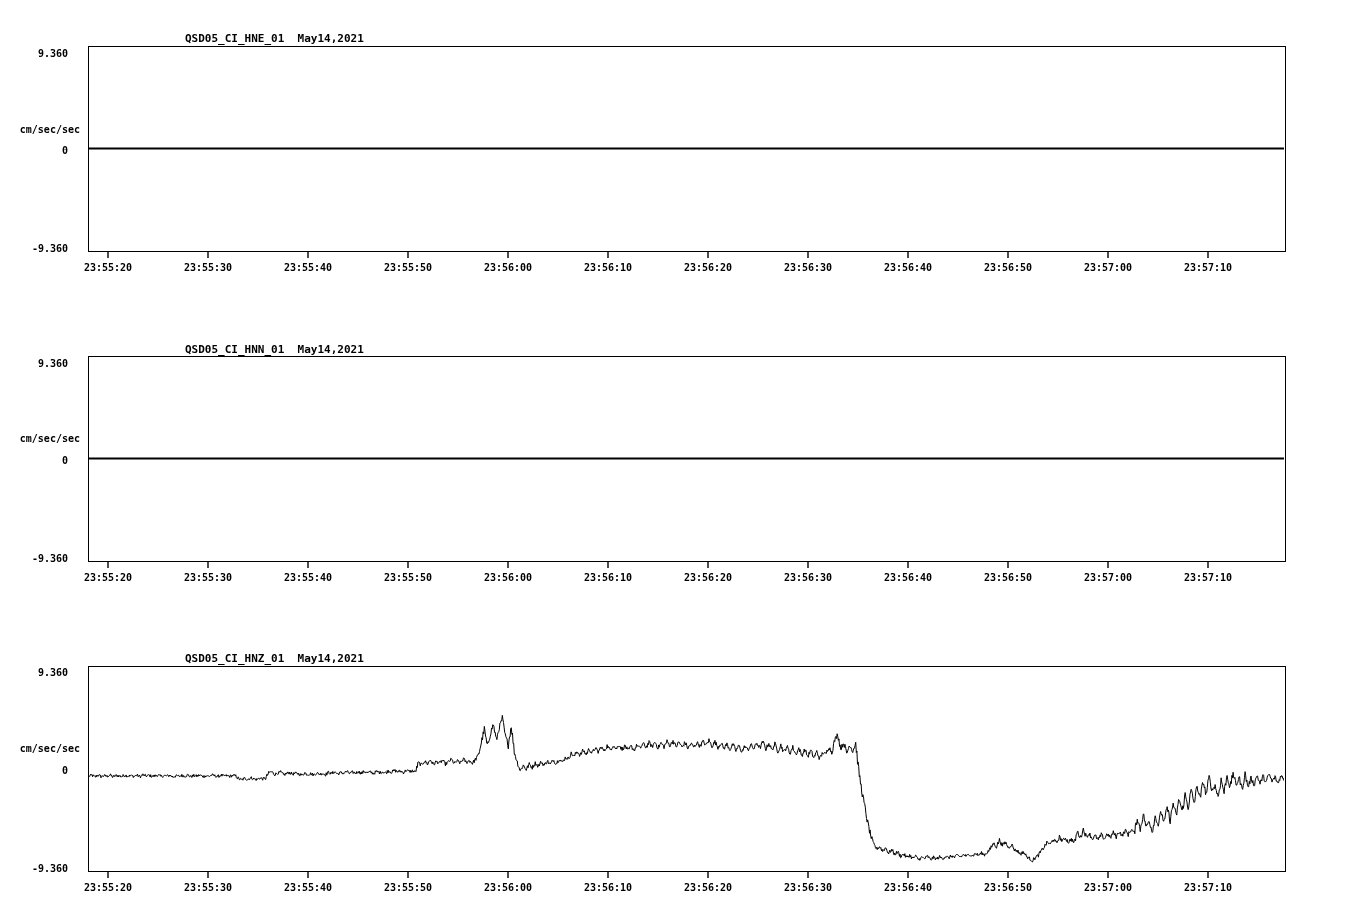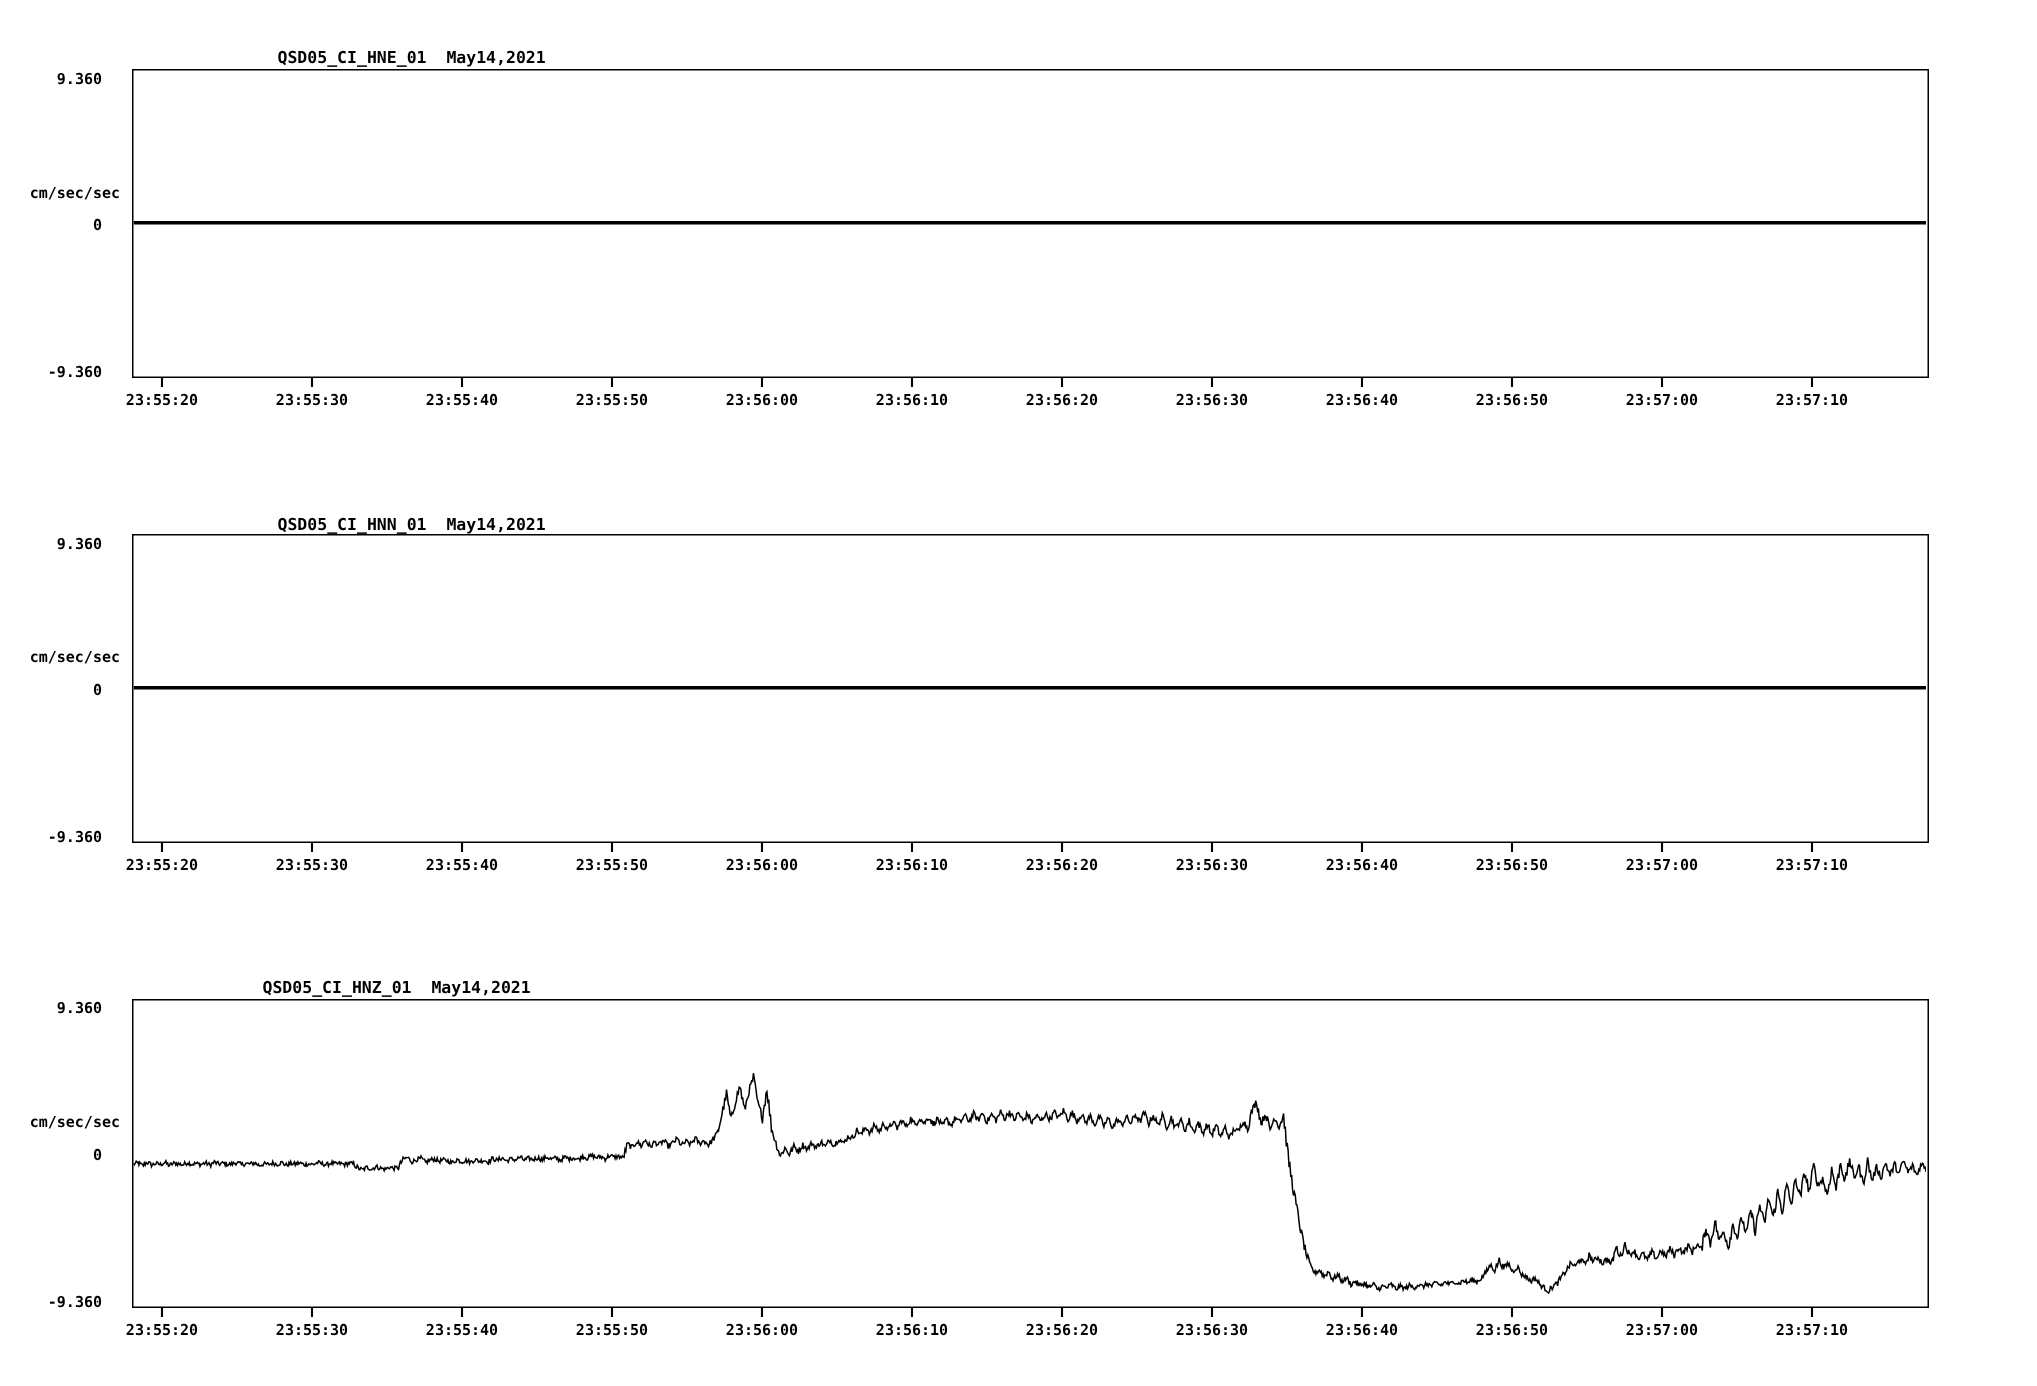--- a/index.html
+++ b/index.html
@@ -93,21 +93,21 @@
     <div class="xtick" style="left:558px;top:267px;width:100px;">23:56:10</div>
     <div class="xtick" style="left:658px;top:267px;width:100px;">23:56:20</div>
     <div class="xtick" style="left:758px;top:267px;width:100px;">23:56:30</div>
     <div class="xtick" style="left:858px;top:267px;width:100px;">23:56:40</div>
     <div class="xtick" style="left:958px;top:267px;width:100px;">23:56:50</div>
     <div class="xtick" style="left:1058px;top:267px;width:100px;">23:57:00</div>
     <div class="xtick" style="left:1158px;top:267px;width:100px;">23:57:10</div>
   </div>
 
   <div class="panel" style="top:610px;height:314px;">
-    <div class="plot-title" style="left:175px;top:42px;">QSD05_CI_HNZ_01  May14,2021</div>
+    <div class="plot-title" style="left:185px;top:42px;">QSD05_CI_HNZ_01  May14,2021</div>
     <div class="ylabel" style="left:0px;top:133px;width:80px;">cm/sec/sec</div>
     <div class="ytick" style="left:0px;top:57px;width:68px;">9.360</div>
     <div class="ytick" style="left:0px;top:155px;width:68px;">0</div>
     <div class="ytick" style="left:0px;top:253px;width:68px;">-9.360</div>
     <div class="frame" style="left:88px;top:56px;width:1198px;height:206px;">
       <svg id="hnz-svg" width="1195" height="203" viewBox="0 0 1195 203" preserveAspectRatio="none">
         <path id="hnz-path" class="trace" d="M0.00 108.63 L0.60 109.50 L1.20 108.35 L1.80 107.10 L2.40 107.86 L2.99 107.65 L3.59 109.69 L4.19 107.74 L4.79 108.71 L5.39 108.71 L5.99 109.35 L6.59 110.25 L7.19 108.21 L7.79 109.80 L8.39 107.99 L8.98 108.66 L9.58 109.11 L10.18 107.59 L10.78 107.68 L11.38 108.14 L11.98 110.80 L12.58 109.53 L13.18 108.55 L13.78 109.45 L14.38 109.52 L14.97 109.04 L15.57 107.57 L16.17 107.84 L16.77 109.28 L17.37 109.38 L17.97 108.32 L18.57 110.06 L19.17 109.85 L19.77 109.09 L20.37 108.65 L20.96 107.99 L21.56 106.84 L22.16 108.89 L22.76 108.34 L23.36 110.47 L23.96 110.16 L24.56 108.47 L25.16 108.34 L25.76 109.66 L26.36 108.63 L26.95 107.46 L27.55 107.96 L28.15 109.72 L28.75 108.45 L29.35 109.95 L29.95 108.32 L30.55 109.30 L31.15 108.55 L31.75 109.98 L32.35 109.74 L32.94 109.84 L33.54 109.48 L34.14 107.51 L34.74 108.83 L35.34 109.82 L35.94 108.76 L36.54 109.34 L37.14 107.93 L37.74 110.16 L38.34 109.52 L38.93 109.71 L39.53 109.24 L40.13 109.72 L40.73 107.97 L41.33 108.80 L41.93 108.55 L42.53 107.78 L43.13 108.59 L43.73 108.47 L44.33 110.57 L44.92 109.14 L45.52 109.25 L46.12 108.84 L46.72 108.16 L47.32 109.07 L47.92 108.26 L48.52 107.09 L49.12 109.78 L49.72 109.07 L50.32 108.15 L50.91 109.38 L51.51 110.95 L52.11 108.50 L52.71 108.08 L53.31 108.51 L53.91 106.84 L54.51 107.47 L55.11 108.98 L55.71 107.66 L56.31 107.29 L56.90 109.11 L57.50 109.86 L58.10 108.63 L58.70 108.20 L59.30 107.52 L59.90 108.23 L60.50 108.04 L61.10 110.02 L61.70 107.67 L62.30 110.36 L62.89 110.04 L63.49 109.35 L64.09 108.27 L64.69 109.59 L65.29 107.94 L65.89 109.66 L66.49 107.80 L67.09 108.80 L67.69 108.56 L68.29 109.64 L68.88 108.57 L69.48 107.65 L70.08 107.58 L70.68 107.99 L71.28 107.65 L71.88 109.25 L72.48 108.28 L73.08 109.75 L73.68 110.47 L74.28 109.56 L74.87 108.58 L75.47 108.33 L76.07 108.30 L76.67 108.43 L77.27 109.04 L77.87 108.63 L78.47 107.67 L79.07 108.20 L79.67 109.67 L80.27 108.19 L80.86 109.15 L81.46 108.00 L82.06 109.10 L82.66 109.84 L83.26 109.01 L83.86 110.40 L84.46 110.12 L85.06 110.30 L85.66 109.82 L86.26 110.25 L86.85 108.75 L87.45 107.63 L88.05 108.48 L88.65 109.08 L89.25 108.29 L89.85 108.42 L90.45 109.67 L91.05 109.03 L91.65 108.85 L92.25 109.70 L92.84 107.31 L93.44 109.02 L94.04 110.13 L94.64 108.51 L95.24 109.28 L95.84 110.31 L96.44 109.99 L97.04 109.81 L97.64 109.58 L98.24 107.40 L98.83 107.33 L99.43 107.70 L100.03 109.17 L100.63 109.96 L101.23 109.49 L101.83 108.45 L102.43 110.09 L103.03 110.54 L103.63 107.92 L104.23 109.31 L104.82 107.28 L105.42 109.52 L106.02 109.54 L106.62 108.68 L107.22 107.66 L107.82 109.82 L108.42 108.23 L109.02 109.32 L109.62 107.62 L110.22 109.03 L110.81 108.15 L111.41 107.78 L112.01 108.66 L112.61 108.40 L113.21 108.70 L113.81 110.19 L114.41 110.45 L115.01 108.48 L115.61 110.50 L116.21 110.08 L116.80 108.89 L117.40 109.07 L118.00 109.43 L118.60 108.57 L119.20 108.86 L119.80 109.07 L120.40 109.53 L121.00 108.99 L121.60 108.73 L122.20 107.99 L122.79 108.56 L123.39 106.89 L123.99 107.07 L124.59 108.19 L125.19 108.99 L125.79 107.75 L126.39 109.67 L126.99 110.46 L127.59 109.55 L128.19 109.69 L128.78 108.17 L129.38 107.79 L129.98 110.46 L130.58 109.01 L131.18 108.86 L131.78 109.20 L132.38 107.21 L132.98 109.18 L133.58 107.39 L134.18 108.27 L134.77 107.70 L135.37 108.20 L135.97 109.01 L136.57 108.35 L137.17 107.62 L137.77 109.22 L138.37 107.96 L138.97 108.63 L139.57 108.68 L140.17 109.00 L140.76 110.54 L141.36 107.91 L141.96 108.23 L142.56 110.20 L143.16 108.15 L143.76 109.06 L144.36 107.63 L144.96 108.03 L145.56 107.52 L146.16 108.89 L146.75 107.73 L147.35 110.68 L147.95 111.50 L148.55 111.69 L149.15 109.82 L149.75 110.89 L150.35 112.72 L150.95 112.77 L151.55 111.36 L152.15 111.83 L152.74 112.26 L153.34 111.91 L153.94 113.20 L154.54 110.86 L155.14 110.55 L155.74 110.45 L156.34 112.31 L156.94 112.74 L157.54 113.17 L158.14 112.90 L158.73 112.84 L159.33 112.09 L159.93 111.71 L160.53 112.77 L161.13 111.60 L161.73 110.34 L162.33 109.70 L162.93 112.10 L163.53 112.76 L164.13 112.34 L164.72 110.98 L165.32 111.96 L165.92 111.70 L166.52 112.05 L167.12 113.54 L167.72 111.58 L168.32 112.46 L168.92 111.51 L169.52 111.26 L170.12 111.92 L170.71 112.18 L171.31 110.96 L171.91 111.23 L172.51 110.74 L173.11 111.97 L173.71 113.24 L174.31 110.35 L174.91 110.79 L175.51 110.65 L176.11 112.16 L176.70 112.57 L177.30 109.44 L177.90 107.23 L178.50 108.41 L179.10 107.04 L179.70 104.41 L180.30 105.09 L180.90 105.47 L181.50 104.62 L182.10 104.88 L182.69 104.74 L183.29 104.59 L183.89 105.07 L184.49 107.13 L185.09 107.76 L185.69 108.88 L186.29 108.24 L186.89 105.79 L187.49 106.64 L188.09 106.88 L188.68 107.51 L189.28 107.07 L189.88 104.34 L190.48 104.71 L191.08 105.19 L191.68 103.62 L192.28 104.81 L192.88 105.60 L193.48 105.75 L194.08 105.76 L194.67 107.53 L195.27 107.14 L195.87 108.53 L196.47 106.09 L197.07 107.17 L197.67 105.89 L198.27 106.24 L198.87 104.88 L199.47 106.03 L200.07 107.15 L200.66 105.08 L201.26 107.13 L201.86 107.33 L202.46 104.97 L203.06 107.14 L203.66 107.30 L204.26 108.29 L204.86 105.53 L205.46 106.80 L206.06 106.06 L206.65 104.87 L207.25 105.56 L207.85 105.73 L208.45 107.01 L209.05 107.60 L209.65 106.22 L210.25 108.56 L210.85 108.91 L211.45 106.64 L212.05 108.23 L212.64 106.98 L213.24 107.23 L213.84 108.08 L214.44 107.99 L215.04 107.74 L215.64 105.55 L216.24 105.94 L216.84 105.97 L217.44 108.16 L218.04 107.85 L218.63 108.17 L219.23 108.51 L219.83 108.10 L220.43 108.17 L221.03 107.49 L221.63 105.66 L222.23 108.12 L222.83 107.19 L223.43 106.09 L224.03 108.93 L224.62 107.13 L225.22 106.86 L225.82 107.38 L226.42 108.32 L227.02 107.58 L227.62 106.97 L228.22 105.67 L228.82 105.52 L229.42 106.24 L230.02 107.78 L230.61 107.19 L231.21 107.79 L231.81 106.08 L232.41 108.15 L233.01 107.29 L233.61 107.06 L234.21 107.06 L234.81 107.16 L235.41 107.36 L236.01 108.64 L236.60 109.12 L237.20 105.76 L237.80 108.08 L238.40 106.13 L239.00 104.27 L239.60 104.34 L240.20 106.55 L240.80 107.23 L241.40 107.00 L241.99 105.10 L242.59 105.77 L243.19 106.80 L243.79 104.40 L244.39 106.19 L244.99 106.49 L245.59 105.23 L246.19 104.69 L246.79 105.66 L247.39 106.22 L247.98 106.58 L248.58 106.47 L249.18 106.55 L249.78 107.85 L250.38 105.95 L250.98 104.71 L251.58 104.87 L252.18 104.67 L252.78 106.28 L253.38 106.07 L253.97 107.18 L254.57 106.13 L255.17 106.52 L255.77 105.67 L256.37 104.24 L256.97 104.93 L257.57 104.85 L258.17 103.87 L258.77 103.79 L259.37 105.75 L259.96 106.47 L260.56 106.70 L261.16 105.23 L261.76 105.79 L262.36 104.41 L262.96 104.01 L263.56 103.81 L264.16 106.48 L264.76 105.25 L265.36 105.08 L265.95 106.50 L266.55 106.15 L267.15 106.93 L267.75 104.48 L268.35 105.97 L268.95 106.35 L269.55 105.88 L270.15 104.01 L270.75 106.41 L271.35 107.22 L271.94 105.17 L272.54 106.94 L273.14 104.57 L273.74 106.43 L274.34 103.59 L274.94 105.11 L275.54 105.20 L276.14 104.85 L276.74 105.86 L277.34 105.57 L277.93 104.84 L278.53 105.91 L279.13 104.95 L279.73 105.00 L280.33 104.73 L280.93 103.87 L281.53 104.14 L282.13 105.85 L282.73 104.82 L283.33 107.15 L283.92 105.87 L284.52 107.28 L285.12 106.29 L285.72 107.25 L286.32 103.80 L286.92 104.89 L287.52 103.63 L288.12 103.79 L288.72 105.10 L289.32 104.45 L289.91 105.16 L290.51 106.99 L291.11 104.14 L291.71 106.29 L292.31 106.57 L292.91 105.29 L293.51 105.11 L294.11 106.23 L294.71 105.68 L295.31 105.63 L295.90 105.57 L296.50 105.06 L297.10 105.46 L297.70 106.80 L298.30 103.46 L298.90 105.80 L299.50 103.36 L300.10 105.47 L300.70 104.72 L301.30 105.09 L301.89 106.24 L302.49 106.36 L303.09 105.40 L303.69 102.95 L304.29 103.87 L304.89 102.55 L305.49 103.70 L306.09 102.54 L306.69 105.29 L307.29 103.37 L307.88 104.66 L308.48 104.93 L309.08 105.19 L309.68 103.64 L310.28 103.17 L310.88 104.78 L311.48 103.79 L312.08 105.34 L312.68 104.22 L313.28 104.90 L313.87 104.98 L314.47 107.00 L315.07 105.57 L315.67 105.17 L316.27 102.94 L316.87 104.59 L317.47 104.22 L318.07 103.29 L318.67 102.82 L319.27 102.98 L319.86 103.86 L320.46 103.55 L321.06 105.43 L321.66 103.37 L322.26 105.29 L322.86 103.54 L323.46 103.01 L324.06 105.22 L324.66 104.11 L325.26 104.79 L325.85 103.57 L326.45 104.35 L327.05 104.64 L327.65 99.20 L328.25 100.51 L328.85 95.19 L329.45 94.95 L330.05 94.83 L330.65 95.77 L331.25 98.85 L331.84 96.33 L332.44 96.25 L333.04 96.32 L333.64 97.33 L334.24 96.98 L334.84 96.15 L335.44 95.01 L336.04 95.06 L336.64 93.69 L337.24 96.26 L337.83 95.58 L338.43 98.03 L339.03 96.99 L339.63 94.79 L340.23 94.09 L340.83 93.97 L341.43 93.08 L342.03 94.17 L342.63 95.73 L343.23 96.77 L343.82 94.91 L344.42 96.88 L345.02 97.68 L345.62 97.81 L346.22 95.10 L346.82 93.89 L347.42 94.45 L348.02 94.12 L348.62 96.79 L349.22 96.18 L349.81 95.93 L350.41 94.53 L351.01 94.29 L351.61 93.99 L352.21 95.71 L352.81 93.35 L353.41 93.49 L354.01 94.20 L354.61 93.00 L355.21 93.85 L355.80 94.77 L356.40 98.80 L357.00 95.18 L357.60 97.56 L358.20 95.32 L358.80 94.47 L359.40 93.64 L360.00 93.90 L360.60 94.42 L361.20 94.10 L361.79 91.19 L362.39 91.74 L362.99 92.32 L363.59 93.12 L364.19 96.07 L364.79 96.37 L365.39 95.91 L365.99 94.47 L366.59 95.09 L367.19 95.37 L367.78 94.70 L368.38 92.59 L368.98 93.00 L369.58 93.99 L370.18 95.14 L370.78 96.78 L371.38 94.15 L371.98 94.66 L372.58 94.49 L373.18 93.50 L373.77 94.07 L374.37 91.07 L374.97 90.92 L375.57 91.65 L376.17 94.96 L376.77 93.70 L377.37 94.70 L377.97 96.57 L378.57 95.43 L379.17 93.96 L379.76 93.45 L380.36 93.65 L380.96 95.43 L381.56 94.45 L382.16 95.34 L382.76 96.20 L383.36 97.40 L383.96 95.44 L384.56 93.20 L385.16 95.78 L385.75 92.61 L386.35 91.23 L386.95 93.33 L387.55 90.40 L388.15 88.41 L388.75 88.26 L389.35 86.63 L389.95 87.07 L390.55 84.32 L391.15 81.42 L391.74 79.02 L392.34 75.98 L392.94 70.62 L393.54 72.82 L394.14 64.87 L394.74 66.82 L395.34 59.40 L395.94 64.02 L396.54 69.05 L397.14 70.72 L397.73 76.03 L398.33 76.73 L398.93 74.67 L399.53 75.46 L400.13 73.73 L400.73 72.15 L401.33 69.18 L401.93 66.91 L402.53 61.25 L403.13 62.10 L403.72 57.74 L404.32 58.04 L404.92 59.08 L405.52 65.24 L406.12 65.01 L406.72 69.34 L407.32 70.37 L407.92 72.58 L408.52 67.19 L409.12 65.63 L409.71 64.72 L410.31 62.81 L410.91 56.06 L411.51 55.67 L412.11 53.52 L412.71 53.82 L413.31 48.34 L413.91 52.39 L414.51 55.58 L415.11 60.21 L415.70 65.28 L416.30 66.90 L416.90 69.73 L417.50 71.05 L418.10 72.09 L418.70 78.50 L419.30 81.91 L419.90 73.96 L420.50 69.90 L421.10 69.87 L421.69 61.63 L422.29 60.76 L422.89 67.33 L423.49 66.06 L424.09 76.58 L424.69 76.44 L425.29 87.43 L425.89 87.04 L426.49 89.75 L427.09 92.99 L427.68 93.62 L428.28 93.86 L428.88 99.25 L429.48 99.93 L430.08 100.29 L430.68 103.22 L431.28 103.67 L431.88 101.79 L432.48 101.31 L433.08 101.82 L433.67 100.40 L434.27 97.88 L434.87 98.73 L435.47 100.04 L436.07 101.59 L436.67 102.63 L437.27 103.47 L437.87 101.11 L438.47 98.75 L439.07 100.78 L439.66 97.81 L440.26 95.55 L440.86 97.68 L441.46 98.22 L442.06 100.58 L442.66 99.69 L443.26 102.28 L443.86 97.88 L444.46 100.38 L445.06 98.71 L445.65 98.72 L446.25 94.68 L446.85 98.53 L447.45 98.04 L448.05 97.37 L448.65 100.30 L449.25 99.00 L449.85 97.35 L450.45 98.92 L451.05 95.96 L451.64 94.27 L452.24 96.43 L452.84 95.77 L453.44 95.96 L454.04 98.69 L454.64 97.27 L455.24 98.22 L455.84 96.01 L456.44 95.60 L457.04 97.11 L457.63 96.59 L458.23 94.51 L458.83 93.35 L459.43 96.66 L460.03 95.93 L460.63 96.09 L461.23 96.99 L461.83 96.09 L462.43 94.73 L463.03 93.17 L463.62 93.72 L464.22 94.63 L464.82 93.45 L465.42 95.80 L466.02 96.97 L466.62 97.38 L467.22 96.74 L467.82 96.85 L468.42 93.70 L469.02 95.78 L469.61 94.75 L470.21 93.41 L470.81 94.10 L471.41 92.98 L472.01 94.28 L472.61 93.86 L473.21 94.07 L473.81 94.57 L474.41 92.83 L475.01 93.66 L475.60 93.43 L476.20 89.94 L476.80 91.87 L477.40 91.69 L478.00 92.49 L478.60 90.62 L479.20 89.94 L479.80 91.65 L480.40 91.42 L480.99 90.55 L481.59 88.28 L482.19 84.86 L482.79 87.06 L483.39 88.73 L483.99 88.55 L484.59 88.41 L485.19 88.08 L485.79 88.90 L486.39 85.44 L486.98 86.76 L487.58 85.02 L488.18 85.05 L488.78 86.44 L489.38 86.15 L489.98 86.87 L490.58 89.44 L491.18 87.75 L491.78 85.68 L492.38 87.40 L492.97 84.97 L493.57 82.08 L494.17 83.50 L494.77 84.77 L495.37 83.81 L495.97 86.85 L496.57 86.18 L497.17 87.93 L497.77 85.65 L498.37 86.56 L498.96 83.44 L499.56 81.52 L500.16 83.17 L500.76 84.15 L501.36 85.55 L501.96 84.75 L502.56 86.24 L503.16 84.43 L503.76 83.98 L504.36 82.33 L504.95 83.82 L505.55 83.30 L506.15 82.31 L506.75 80.67 L507.35 80.80 L507.95 82.13 L508.55 83.79 L509.15 86.41 L509.75 83.47 L510.35 83.28 L510.94 80.91 L511.54 80.09 L512.14 81.74 L512.74 80.31 L513.34 80.32 L513.94 82.10 L514.54 83.59 L515.14 82.29 L515.74 83.99 L516.34 82.85 L516.93 82.35 L517.53 81.82 L518.13 77.61 L518.73 81.10 L519.33 79.43 L519.93 80.68 L520.53 80.52 L521.13 82.60 L521.73 82.51 L522.33 83.11 L522.92 81.75 L523.52 80.50 L524.12 79.43 L524.72 80.42 L525.32 79.59 L525.92 80.80 L526.52 81.84 L527.12 80.98 L527.72 82.00 L528.32 79.60 L528.91 79.01 L529.51 79.78 L530.11 79.42 L530.71 79.56 L531.31 79.56 L531.91 82.34 L532.51 79.96 L533.11 83.57 L533.71 80.41 L534.31 82.87 L534.90 82.00 L535.50 77.97 L536.10 78.07 L536.70 80.16 L537.30 81.98 L537.90 79.83 L538.50 81.85 L539.10 82.18 L539.70 81.25 L540.30 81.82 L540.89 79.52 L541.49 79.23 L542.09 78.18 L542.69 78.93 L543.29 82.50 L543.89 81.53 L544.49 83.18 L545.09 82.61 L545.69 83.84 L546.29 80.82 L546.88 81.06 L547.48 77.31 L548.08 79.49 L548.68 78.59 L549.28 79.04 L549.88 79.36 L550.48 79.17 L551.08 79.80 L551.68 81.20 L552.28 79.65 L552.87 79.02 L553.47 77.04 L554.07 76.24 L554.67 75.53 L555.27 76.91 L555.87 79.18 L556.47 80.80 L557.07 80.80 L557.67 78.80 L558.27 80.30 L558.86 76.34 L559.46 77.67 L560.06 73.59 L560.66 74.51 L561.26 76.70 L561.86 79.81 L562.46 77.70 L563.06 77.98 L563.66 80.52 L564.26 77.70 L564.85 76.28 L565.45 75.56 L566.05 75.51 L566.65 76.30 L567.25 77.31 L567.85 80.26 L568.45 81.79 L569.05 82.11 L569.65 77.95 L570.25 80.23 L570.84 77.43 L571.44 76.89 L572.04 75.35 L572.64 76.31 L573.24 77.62 L573.84 77.43 L574.44 78.43 L575.04 81.72 L575.64 78.10 L576.24 76.89 L576.83 76.80 L577.43 75.87 L578.03 72.73 L578.63 74.72 L579.23 76.38 L579.83 76.33 L580.43 79.65 L581.03 79.96 L581.63 78.30 L582.23 75.42 L582.82 75.93 L583.42 76.80 L584.02 73.38 L584.62 77.25 L585.22 75.98 L585.82 75.57 L586.42 77.07 L587.02 79.86 L587.62 79.92 L588.22 78.61 L588.81 75.40 L589.41 75.20 L590.01 74.79 L590.61 75.93 L591.21 77.51 L591.81 77.56 L592.41 78.17 L593.01 79.97 L593.61 79.15 L594.21 78.55 L594.80 79.19 L595.40 74.68 L596.00 76.15 L596.60 77.98 L597.20 75.86 L597.80 78.73 L598.40 81.58 L599.00 81.96 L599.60 79.27 L600.20 79.25 L600.79 78.23 L601.39 78.25 L601.99 76.49 L602.59 76.06 L603.19 77.64 L603.79 77.73 L604.39 79.82 L604.99 79.98 L605.59 78.23 L606.19 79.41 L606.78 78.31 L607.38 78.08 L607.98 75.98 L608.58 74.68 L609.18 76.96 L609.78 78.80 L610.38 80.43 L610.98 77.47 L611.58 78.99 L612.18 79.28 L612.77 74.89 L613.37 74.79 L613.97 73.15 L614.57 73.56 L615.17 76.15 L615.77 78.15 L616.37 77.25 L616.97 76.50 L617.57 76.84 L618.17 75.37 L618.76 75.61 L619.36 75.62 L619.96 71.70 L620.56 74.71 L621.16 75.11 L621.76 76.13 L622.36 79.21 L622.96 80.84 L623.56 80.04 L624.16 78.58 L624.75 75.33 L625.35 76.27 L625.95 73.36 L626.55 78.04 L627.15 75.26 L627.75 78.46 L628.35 79.71 L628.95 82.35 L629.55 79.40 L630.15 80.29 L630.74 78.27 L631.34 78.62 L631.94 77.57 L632.54 76.70 L633.14 76.18 L633.74 78.26 L634.34 81.29 L634.94 80.76 L635.54 82.24 L636.14 79.53 L636.73 77.41 L637.33 78.83 L637.93 75.85 L638.53 77.40 L639.13 81.12 L639.73 80.46 L640.33 82.64 L640.93 83.63 L641.53 82.70 L642.13 81.16 L642.72 79.10 L643.32 76.78 L643.92 78.60 L644.52 76.72 L645.12 78.03 L645.72 79.43 L646.32 82.72 L646.92 84.49 L647.52 81.61 L648.12 81.89 L648.71 80.52 L649.31 78.12 L649.91 78.68 L650.51 78.65 L651.11 81.72 L651.71 83.77 L652.31 85.20 L652.91 84.96 L653.51 82.65 L654.11 83.42 L654.70 80.47 L655.30 78.70 L655.90 81.00 L656.50 79.64 L657.10 80.93 L657.70 80.36 L658.30 80.89 L658.90 82.83 L659.50 83.78 L660.10 81.30 L660.69 81.11 L661.29 78.97 L661.89 77.04 L662.49 76.65 L663.09 79.06 L663.69 80.77 L664.29 81.90 L664.89 82.06 L665.49 81.24 L666.09 77.53 L666.68 77.08 L667.28 77.63 L667.88 76.28 L668.48 78.35 L669.08 78.21 L669.68 80.36 L670.28 78.39 L670.88 78.98 L671.48 81.60 L672.08 78.23 L672.67 75.53 L673.27 74.25 L673.87 75.96 L674.47 74.36 L675.07 76.25 L675.67 78.31 L676.27 81.40 L676.87 83.73 L677.47 81.86 L678.07 77.80 L678.66 79.89 L679.26 79.46 L679.86 76.43 L680.46 79.53 L681.06 80.01 L681.66 78.58 L682.26 81.66 L682.86 81.62 L683.46 82.52 L684.06 82.80 L684.65 79.38 L685.25 79.41 L685.85 74.89 L686.45 76.34 L687.05 78.73 L687.65 81.14 L688.25 84.73 L688.85 86.14 L689.45 84.91 L690.05 83.65 L690.64 82.28 L691.24 79.73 L691.84 76.89 L692.44 81.39 L693.04 80.18 L693.64 84.73 L694.24 83.28 L694.84 83.36 L695.44 82.67 L696.04 82.29 L696.63 83.87 L697.23 81.62 L697.83 79.69 L698.43 78.53 L699.03 81.15 L699.63 82.28 L700.23 85.92 L700.83 87.12 L701.43 87.17 L702.03 83.75 L702.62 82.29 L703.22 82.50 L703.82 78.32 L704.42 83.31 L705.02 84.32 L705.62 84.59 L706.22 86.15 L706.82 86.58 L707.42 87.98 L708.02 86.62 L708.61 83.51 L709.21 82.48 L709.81 80.70 L710.41 84.89 L711.01 82.27 L711.61 84.22 L712.21 87.96 L712.81 87.90 L713.41 89.53 L714.01 86.03 L714.60 86.08 L715.20 81.99 L715.80 84.90 L716.40 83.31 L717.00 83.08 L717.60 87.88 L718.20 88.51 L718.80 89.08 L719.40 90.33 L719.99 85.27 L720.59 87.11 L721.19 83.81 L721.79 82.86 L722.39 83.47 L722.99 84.28 L723.59 89.38 L724.19 89.64 L724.79 90.60 L725.39 88.51 L725.98 89.14 L726.58 85.87 L727.18 85.33 L727.78 83.46 L728.38 86.16 L728.98 88.88 L729.58 89.13 L730.18 92.58 L730.78 90.08 L731.38 88.66 L731.97 88.58 L732.57 89.28 L733.17 85.47 L733.77 86.86 L734.37 87.10 L734.97 86.26 L735.57 85.45 L736.17 86.21 L736.77 85.74 L737.37 86.41 L737.96 82.98 L738.56 84.41 L739.16 83.61 L739.76 81.73 L740.36 82.91 L740.96 80.76 L741.56 84.56 L742.16 83.95 L742.76 87.29 L743.36 85.85 L743.95 83.38 L744.55 76.63 L745.15 73.61 L745.75 74.63 L746.35 70.15 L746.95 69.39 L747.55 71.54 L748.15 66.75 L748.75 69.37 L749.35 73.35 L749.94 71.86 L750.54 79.42 L751.14 77.86 L751.74 82.66 L752.34 82.74 L752.94 77.30 L753.54 80.24 L754.14 76.87 L754.74 77.34 L755.34 80.43 L755.93 77.22 L756.53 79.79 L757.13 83.10 L757.73 86.16 L758.33 85.05 L758.93 83.17 L759.53 81.47 L760.13 79.01 L760.73 79.91 L761.33 80.46 L761.92 80.39 L762.52 82.23 L763.12 84.61 L763.72 85.60 L764.32 83.20 L764.92 81.19 L765.52 81.14 L766.12 78.16 L766.72 75.28 L767.32 85.50 L767.91 83.99 L768.51 97.25 L769.11 94.93 L769.71 99.54 L770.31 109.74 L770.91 108.68 L771.51 117.11 L772.11 116.91 L772.71 125.94 L773.31 130.00 L773.90 127.69 L774.50 129.70 L775.10 135.88 L775.70 136.44 L776.30 140.17 L776.90 146.47 L777.50 151.55 L778.10 155.08 L778.70 152.85 L779.30 156.00 L779.89 159.44 L780.49 166.27 L781.09 162.93 L781.69 169.40 L782.29 171.68 L782.89 169.57 L783.49 171.45 L784.09 174.43 L784.69 175.50 L785.29 177.29 L785.88 178.34 L786.48 180.71 L787.08 181.65 L787.68 180.24 L788.28 182.59 L788.88 180.73 L789.48 181.58 L790.08 180.15 L790.68 179.78 L791.28 181.28 L791.87 180.63 L792.47 183.75 L793.07 182.28 L793.67 184.54 L794.27 182.93 L794.87 182.93 L795.47 183.47 L796.07 180.82 L796.67 181.08 L797.27 181.42 L797.86 183.29 L798.46 185.62 L799.06 185.36 L799.66 186.88 L800.26 184.97 L800.86 183.08 L801.46 185.29 L802.06 184.77 L802.66 182.14 L803.26 183.77 L803.85 182.60 L804.45 186.02 L805.05 187.82 L805.65 186.04 L806.25 188.14 L806.85 187.34 L807.45 184.37 L808.05 186.52 L808.65 185.35 L809.25 184.30 L809.84 185.80 L810.44 189.36 L811.04 187.17 L811.64 190.78 L812.24 190.21 L812.84 188.09 L813.44 187.38 L814.04 188.02 L814.64 187.42 L815.24 188.95 L815.83 186.63 L816.43 190.34 L817.03 188.67 L817.63 189.78 L818.23 188.77 L818.83 190.01 L819.43 189.17 L820.03 190.36 L820.63 187.42 L821.23 189.87 L821.82 188.51 L822.42 191.91 L823.02 190.11 L823.62 190.96 L824.22 189.89 L824.82 190.98 L825.42 190.26 L826.02 189.50 L826.62 188.12 L827.22 188.56 L827.81 189.86 L828.41 190.38 L829.01 192.41 L829.61 192.64 L830.21 191.48 L830.81 193.35 L831.41 192.52 L832.01 190.19 L832.61 189.63 L833.21 190.27 L833.80 190.32 L834.40 190.57 L835.00 191.27 L835.60 191.65 L836.20 191.60 L836.80 189.27 L837.40 189.27 L838.00 188.86 L838.60 188.32 L839.20 190.73 L839.79 189.57 L840.39 190.39 L840.99 190.74 L841.59 192.81 L842.19 193.02 L842.79 192.66 L843.39 189.94 L843.99 191.88 L844.59 188.84 L845.19 190.53 L845.78 190.30 L846.38 192.92 L846.98 191.25 L847.58 190.97 L848.18 192.05 L848.78 189.96 L849.38 192.20 L849.98 191.00 L850.58 188.45 L851.18 189.47 L851.77 190.98 L852.37 190.02 L852.97 191.24 L853.57 192.31 L854.17 192.70 L854.77 191.26 L855.37 191.57 L855.97 189.96 L856.57 190.09 L857.17 190.44 L857.76 189.29 L858.36 189.30 L858.96 189.64 L859.56 190.03 L860.16 191.84 L860.76 190.07 L861.36 188.03 L861.96 189.81 L862.56 188.92 L863.16 190.50 L863.75 188.86 L864.35 189.29 L864.95 189.77 L865.55 190.92 L866.15 188.89 L866.75 188.19 L867.35 187.46 L867.95 187.64 L868.55 187.61 L869.15 187.90 L869.74 188.79 L870.34 189.51 L870.94 189.35 L871.54 190.06 L872.14 189.02 L872.74 189.80 L873.34 188.40 L873.94 187.58 L874.54 187.49 L875.14 188.34 L875.73 189.04 L876.33 187.53 L876.93 189.41 L877.53 188.00 L878.13 187.91 L878.73 187.47 L879.33 187.32 L879.93 188.14 L880.53 188.75 L881.13 189.04 L881.72 188.85 L882.32 188.84 L882.92 189.15 L883.52 188.13 L884.12 188.93 L884.72 189.15 L885.32 186.68 L885.92 186.70 L886.52 186.72 L887.12 187.75 L887.71 187.68 L888.31 186.26 L888.91 188.66 L889.51 187.86 L890.11 187.70 L890.71 187.96 L891.31 185.94 L891.91 186.91 L892.51 184.53 L893.11 187.99 L893.70 185.90 L894.30 187.53 L894.90 186.89 L895.50 189.20 L896.10 186.71 L896.70 187.01 L897.30 186.93 L897.90 186.51 L898.50 186.20 L899.10 183.38 L899.69 184.51 L900.29 182.82 L900.89 180.71 L901.49 182.44 L902.09 178.70 L902.69 180.23 L903.29 178.96 L903.89 176.68 L904.49 177.34 L905.09 175.80 L905.68 177.87 L906.28 179.71 L906.88 180.17 L907.48 181.30 L908.08 178.79 L908.68 175.27 L909.28 177.03 L909.88 174.63 L910.48 171.43 L911.08 174.92 L911.67 176.94 L912.27 178.48 L912.87 175.58 L913.47 179.20 L914.07 176.07 L914.67 175.82 L915.27 177.23 L915.87 174.76 L916.47 176.71 L917.07 175.29 L917.66 177.70 L918.26 179.05 L918.86 180.36 L919.46 179.74 L920.06 181.36 L920.66 180.83 L921.26 179.64 L921.86 179.69 L922.46 178.98 L923.06 177.02 L923.65 178.49 L924.25 181.01 L924.85 182.32 L925.45 183.98 L926.05 181.87 L926.65 183.64 L927.25 184.58 L927.85 183.18 L928.45 185.34 L929.05 183.19 L929.64 185.91 L930.24 186.81 L930.84 185.55 L931.44 187.64 L932.04 188.26 L932.64 185.46 L933.24 184.54 L933.84 186.98 L934.44 184.67 L935.04 186.81 L935.63 186.54 L936.23 188.05 L936.83 186.86 L937.43 189.47 L938.03 189.47 L938.63 191.84 L939.23 190.79 L939.83 189.83 L940.43 190.01 L941.03 193.37 L941.62 193.47 L942.22 194.01 L942.82 194.49 L943.42 195.00 L944.02 193.85 L944.62 190.65 L945.22 191.00 L945.82 192.77 L946.42 191.52 L947.02 189.34 L947.61 189.07 L948.21 187.80 L948.81 187.79 L949.41 190.21 L950.01 186.10 L950.61 184.55 L951.21 185.96 L951.81 183.72 L952.41 183.05 L953.01 181.24 L953.60 181.54 L954.20 182.83 L954.80 181.28 L955.40 180.43 L956.00 177.21 L956.60 178.08 L957.20 178.31 L957.80 174.12 L958.40 174.80 L958.99 175.79 L959.59 176.72 L960.19 176.67 L960.79 175.89 L961.39 176.74 L961.99 175.67 L962.59 174.49 L963.19 173.43 L963.79 174.78 L964.39 172.95 L964.98 174.36 L965.58 172.40 L966.18 172.72 L966.78 174.48 L967.38 174.21 L967.98 175.73 L968.58 173.97 L969.18 173.22 L969.78 173.35 L970.38 168.07 L970.97 169.56 L971.57 173.30 L972.17 171.63 L972.77 174.60 L973.37 173.78 L973.97 171.79 L974.57 171.29 L975.17 172.26 L975.77 172.92 L976.37 171.11 L976.96 172.65 L977.56 174.40 L978.16 172.49 L978.76 175.58 L979.36 176.21 L979.96 175.88 L980.56 172.88 L981.16 172.10 L981.76 174.06 L982.36 171.38 L982.95 174.68 L983.55 172.26 L984.15 175.14 L984.75 175.68 L985.35 173.40 L985.95 172.09 L986.55 173.82 L987.15 167.78 L987.75 167.00 L988.35 164.49 L988.94 164.13 L989.54 168.46 L990.14 170.12 L990.74 170.66 L991.34 168.49 L991.94 170.04 L992.54 170.04 L993.14 167.64 L993.74 163.37 L994.34 161.10 L994.93 164.53 L995.53 167.23 L996.13 169.27 L996.73 166.24 L997.33 168.56 L997.93 169.07 L998.53 170.34 L999.13 168.12 L999.73 167.76 L1000.33 168.56 L1000.92 166.03 L1001.52 170.77 L1002.12 169.82 L1002.72 171.36 L1003.32 172.48 L1003.92 172.61 L1004.52 171.08 L1005.12 169.19 L1005.72 168.17 L1006.32 168.14 L1006.91 167.87 L1007.51 171.68 L1008.11 170.69 L1008.71 171.27 L1009.31 172.82 L1009.91 170.07 L1010.51 170.76 L1011.11 167.94 L1011.71 169.62 L1012.31 165.76 L1012.90 167.19 L1013.50 167.53 L1014.10 171.85 L1014.70 172.11 L1015.30 172.01 L1015.90 171.41 L1016.50 170.34 L1017.10 168.72 L1017.70 166.76 L1018.30 167.46 L1018.89 168.94 L1019.49 167.03 L1020.09 169.88 L1020.69 168.14 L1021.29 170.39 L1021.89 171.33 L1022.49 167.79 L1023.09 166.75 L1023.69 167.51 L1024.29 163.72 L1024.88 166.19 L1025.48 168.08 L1026.08 166.29 L1026.68 169.55 L1027.28 171.83 L1027.88 167.97 L1028.48 166.39 L1029.08 166.29 L1029.68 167.03 L1030.28 165.94 L1030.87 166.03 L1031.47 165.23 L1032.07 168.84 L1032.67 168.08 L1033.27 167.06 L1033.87 169.24 L1034.47 165.01 L1035.07 164.96 L1035.67 166.49 L1036.27 162.40 L1036.86 162.42 L1037.46 164.79 L1038.06 165.23 L1038.66 167.30 L1039.26 169.63 L1039.86 164.62 L1040.46 165.53 L1041.06 165.00 L1041.66 165.00 L1042.26 163.20 L1042.85 162.38 L1043.45 163.75 L1044.05 164.57 L1044.65 164.15 L1045.25 163.95 L1045.85 166.81 L1046.45 156.96 L1047.05 155.75 L1047.65 157.86 L1048.25 152.17 L1048.84 156.29 L1049.44 155.79 L1050.04 156.59 L1050.64 159.39 L1051.24 164.66 L1051.84 158.98 L1052.44 157.28 L1053.04 156.22 L1053.64 152.56 L1054.24 147.12 L1054.83 147.07 L1055.43 153.98 L1056.03 153.92 L1056.63 158.87 L1057.23 159.01 L1057.83 157.16 L1058.43 157.63 L1059.03 155.90 L1059.63 154.62 L1060.23 154.69 L1060.82 157.59 L1061.42 160.37 L1062.02 159.98 L1062.62 163.87 L1063.22 165.51 L1063.82 164.44 L1064.42 158.38 L1065.02 158.83 L1065.62 151.61 L1066.22 148.75 L1066.81 151.39 L1067.41 155.24 L1068.01 155.52 L1068.61 156.29 L1069.21 159.24 L1069.81 156.59 L1070.41 150.88 L1071.01 147.23 L1071.61 144.53 L1072.21 146.68 L1072.80 148.23 L1073.40 147.76 L1074.00 153.13 L1074.60 154.27 L1075.20 152.53 L1075.80 152.03 L1076.40 148.05 L1077.00 143.13 L1077.60 141.63 L1078.20 139.67 L1078.79 144.73 L1079.39 142.96 L1079.99 145.96 L1080.59 154.14 L1081.19 156.81 L1081.79 149.76 L1082.39 143.82 L1082.99 142.54 L1083.59 140.04 L1084.19 136.03 L1084.78 140.28 L1085.38 140.96 L1085.98 141.10 L1086.58 143.88 L1087.18 146.70 L1087.78 148.09 L1088.38 140.95 L1088.98 137.57 L1089.58 132.53 L1090.18 133.36 L1090.77 134.68 L1091.37 136.89 L1091.97 139.14 L1092.57 142.22 L1093.17 143.03 L1093.77 138.83 L1094.37 141.49 L1094.97 137.51 L1095.57 129.00 L1096.17 125.52 L1096.76 129.86 L1097.36 132.53 L1097.96 134.92 L1098.56 140.08 L1099.16 142.61 L1099.76 139.90 L1100.36 134.96 L1100.96 127.46 L1101.56 125.07 L1102.16 122.29 L1102.75 123.74 L1103.35 126.18 L1103.95 131.17 L1104.55 133.89 L1105.15 135.53 L1105.75 134.87 L1106.35 129.38 L1106.95 122.60 L1107.55 119.99 L1108.15 119.27 L1108.74 124.08 L1109.34 125.51 L1109.94 127.27 L1110.54 126.67 L1111.14 129.02 L1111.74 130.22 L1112.34 121.92 L1112.94 118.10 L1113.54 115.50 L1114.14 117.71 L1114.73 117.09 L1115.33 120.83 L1115.93 119.88 L1116.53 127.70 L1117.13 125.30 L1117.73 125.37 L1118.33 120.56 L1118.93 113.36 L1119.53 111.61 L1120.13 108.38 L1120.72 110.65 L1121.32 115.28 L1121.92 121.02 L1122.52 123.74 L1123.12 121.69 L1123.72 123.12 L1124.32 121.55 L1124.92 120.41 L1125.52 121.66 L1126.12 117.54 L1126.71 121.75 L1127.31 123.36 L1127.91 126.98 L1128.51 126.39 L1129.11 129.45 L1129.71 127.21 L1130.31 122.70 L1130.91 122.43 L1131.51 118.81 L1132.11 110.79 L1132.70 115.09 L1133.30 117.47 L1133.90 120.73 L1134.50 122.74 L1135.10 126.72 L1135.70 119.18 L1136.30 116.58 L1136.90 118.26 L1137.50 110.34 L1138.10 108.46 L1138.69 112.31 L1139.29 115.81 L1139.89 116.86 L1140.49 120.70 L1141.09 118.75 L1141.69 114.44 L1142.29 116.63 L1142.89 108.44 L1143.49 110.88 L1144.09 105.26 L1144.68 110.61 L1145.28 111.40 L1145.88 110.36 L1146.48 113.69 L1147.08 118.08 L1147.68 118.22 L1148.28 116.64 L1148.88 115.18 L1149.48 112.39 L1150.08 109.72 L1150.67 109.78 L1151.27 117.92 L1151.87 116.50 L1152.47 117.15 L1153.07 121.19 L1153.67 122.39 L1154.27 118.32 L1154.87 116.13 L1155.47 110.26 L1156.07 104.63 L1156.66 108.26 L1157.26 114.59 L1157.86 113.01 L1158.46 118.39 L1159.06 119.71 L1159.66 119.71 L1160.26 114.40 L1160.86 116.93 L1161.46 111.13 L1162.06 108.98 L1162.65 114.46 L1163.25 115.82 L1163.85 113.48 L1164.45 118.00 L1165.05 119.11 L1165.65 118.48 L1166.25 112.89 L1166.85 111.07 L1167.45 110.23 L1168.05 108.89 L1168.64 109.15 L1169.24 113.27 L1169.84 113.32 L1170.44 114.11 L1171.04 117.20 L1171.64 113.20 L1172.24 112.62 L1172.84 114.02 L1173.44 109.16 L1174.04 107.56 L1174.63 108.25 L1175.23 114.02 L1175.83 114.71 L1176.43 114.63 L1177.03 114.50 L1177.63 113.26 L1178.23 110.09 L1178.83 108.33 L1179.43 107.80 L1180.03 107.34 L1180.62 107.51 L1181.22 109.75 L1181.82 111.54 L1182.42 111.57 L1183.02 115.09 L1183.62 112.72 L1184.22 112.47 L1184.82 111.07 L1185.42 112.17 L1186.02 108.65 L1186.61 109.75 L1187.21 114.23 L1187.81 113.85 L1188.41 115.10 L1189.01 115.95 L1189.61 115.64 L1190.21 112.61 L1190.81 113.45 L1191.41 109.23 L1192.01 110.12 L1192.60 108.55 L1193.20 109.01 L1193.80 111.66 L1194.40 111.24 L1195.00 113.88 L1195.60 113.97 L1196.20 114.54 L1196.80 113.31 L1197.40 114.30"></path>
       </svg>
     </div>
     <svg class="ticks" width="1358" height="12" style="position:absolute;left:0;top:262px;">

